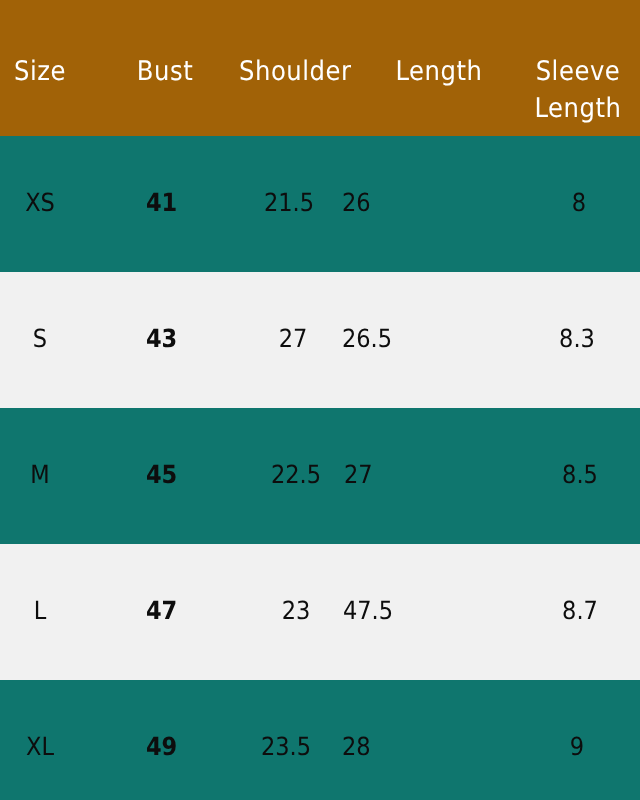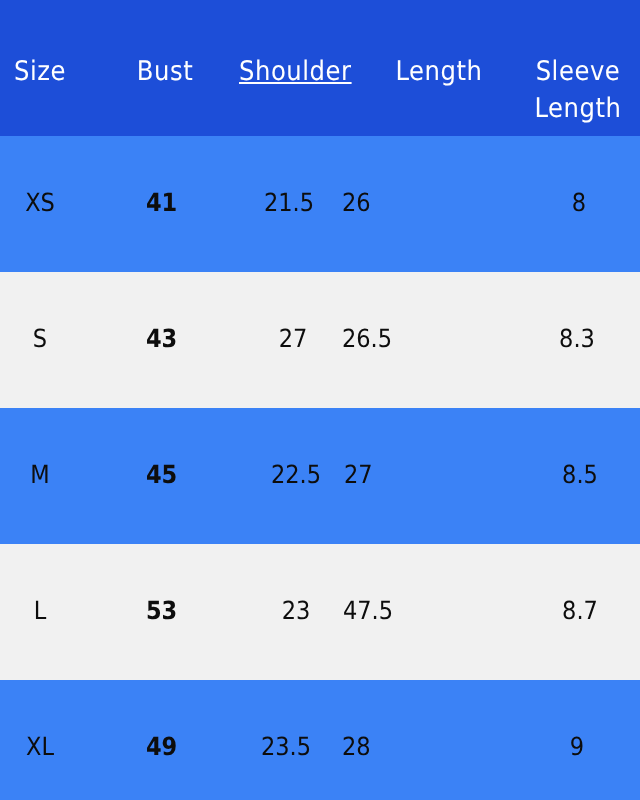--- a/index.html
+++ b/index.html
@@ -17,41 +17,41 @@
   .size-table { width:640px; border-collapse:collapse; table-layout:fixed; }
   .size-table th, .size-table td { margin:0; text-align:center; }
 
   col.c1 { width:80px; }
   col.c2 { width:162px; }
   col.c3 { width:100px; }
   col.c4 { width:176px; }
   col.c5 { width:122px; }
 
   
-  .size-table thead tr { background:#1d4ed8;padding-left:36px; }
+  .size-table thead tr { background:#a16207;padding-left:36px; }
   .size-table thead th {
     color:#ffffff;
     font-weight:400;
     font-size:27px;
     letter-spacing:0.55px;
     line-height:37px;
     height:83px;
     vertical-align:top;
     padding:53px 0 0 0;
   }
   
   .size-table thead th.h1 { transform:translateX(0px); }
   .size-table thead th.h2 { transform:translateX(4px); }
-  .size-table thead th.h3 { transform:translateX(-3px);text-decoration:underline; }
+  .size-table thead th.h3 { transform:translateX(-3px); }
   .size-table thead th.h4 { transform:translateX(9px); }
   .size-table thead th.h5 { transform:translateX(-1px); }
 
   
   .size-table tbody tr { height:136px; }
-  .size-table tbody tr.row-pink { background:#3b82f6; }
+  .size-table tbody tr.row-pink { background:#0f766e; }
   .size-table tbody tr.row-grey { background:#f1f1f1; }
   .size-table tbody td {
     padding:0;
     vertical-align:middle;
     font-size:25px;
     color:#0d0d0d;
   }
   .size-table tbody td.col4 { text-align:left; padding-right:73px; }
   .size-table tbody td > span { display:inline-block; position:relative; top:-2px; left:var(--nx, 0px); }
   .size-table tbody td:nth-child(2) > span { left:calc(var(--nx, 0px) + 0.6px);font-weight:bold; }
@@ -95,21 +95,21 @@
     </tr>
     <tr class="row-pink">
       <td><span style="--nx:0px">M</span></td>
       <td><span style="--nx:0px">45</span></td>
       <td><span style="--nx:4px">22.5</span></td>
       <td class="col4"><span style="--nx:2px">27</span></td>
       <td><span style="--nx:1px">8.5</span></td>
     </tr>
     <tr class="row-grey">
       <td><span style="--nx:0px">L</span></td>
-      <td><span style="--nx:0px">53</span></td>
+      <td><span style="--nx:0px">47</span></td>
       <td><span style="--nx:4px">23</span></td>
       <td class="col4"><span style="--nx:1px">47.5</span></td>
       <td><span style="--nx:1px">8.7</span></td>
     </tr>
     <tr class="row-pink">
       <td><span style="--nx:0px">XL</span></td>
       <td><span style="--nx:0px">49</span></td>
       <td><span style="--nx:-6px">23.5</span></td>
       <td class="col4"><span style="--nx:0px">28</span></td>
       <td><span style="--nx:-2px">9</span></td>

